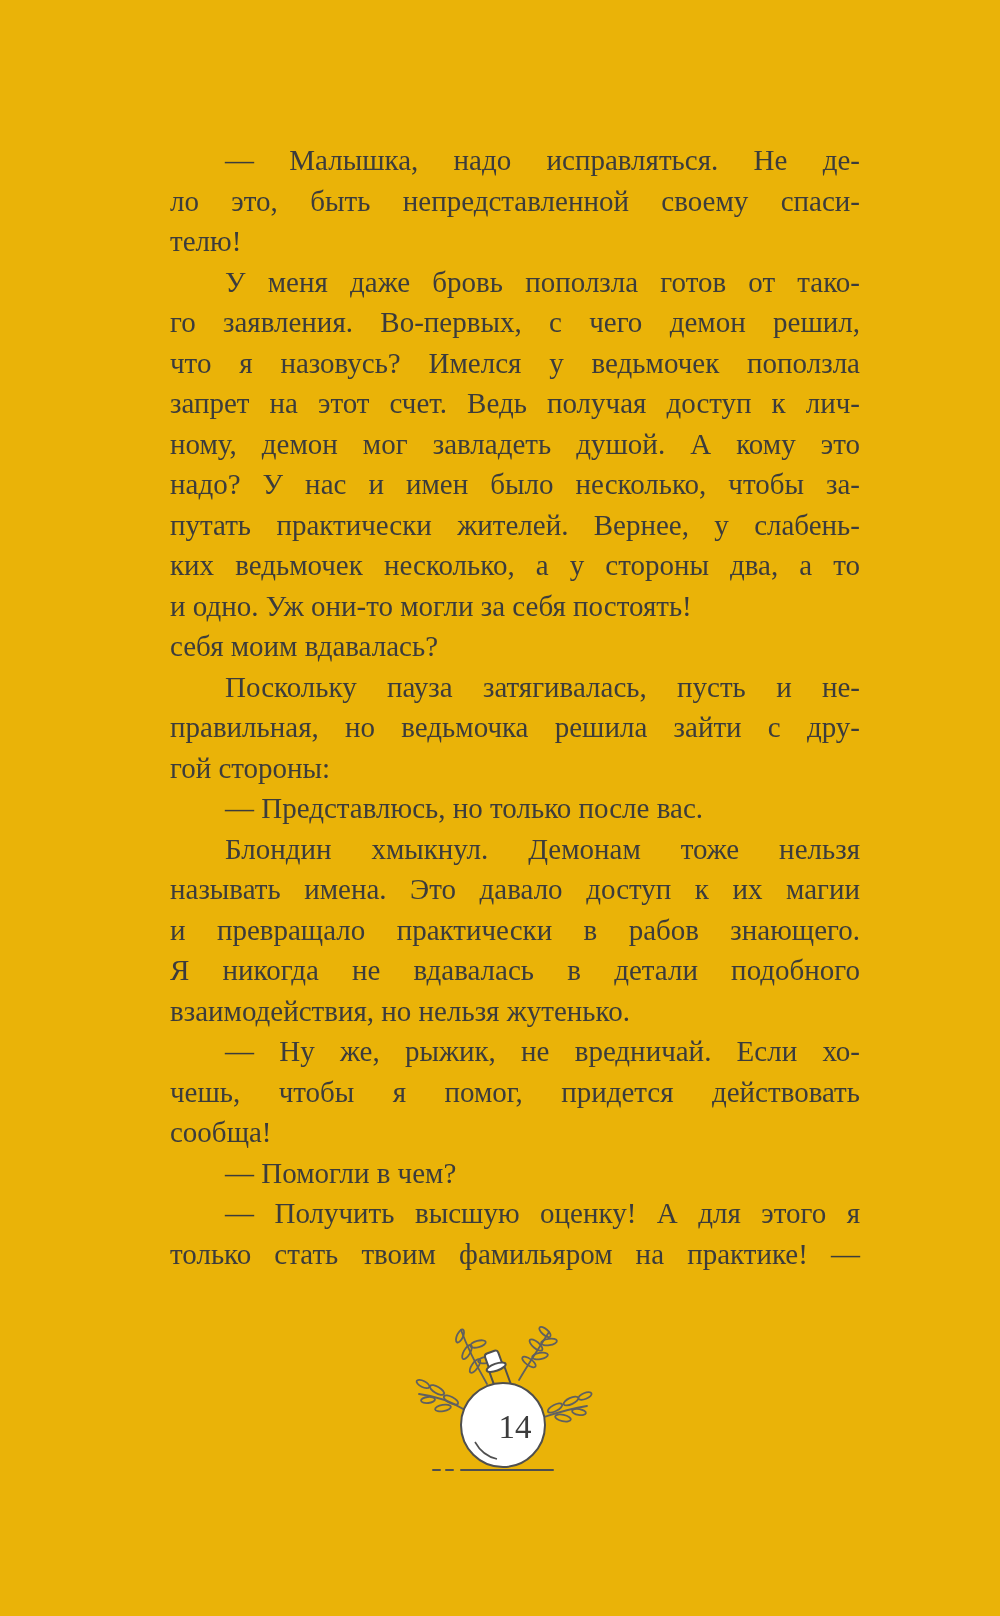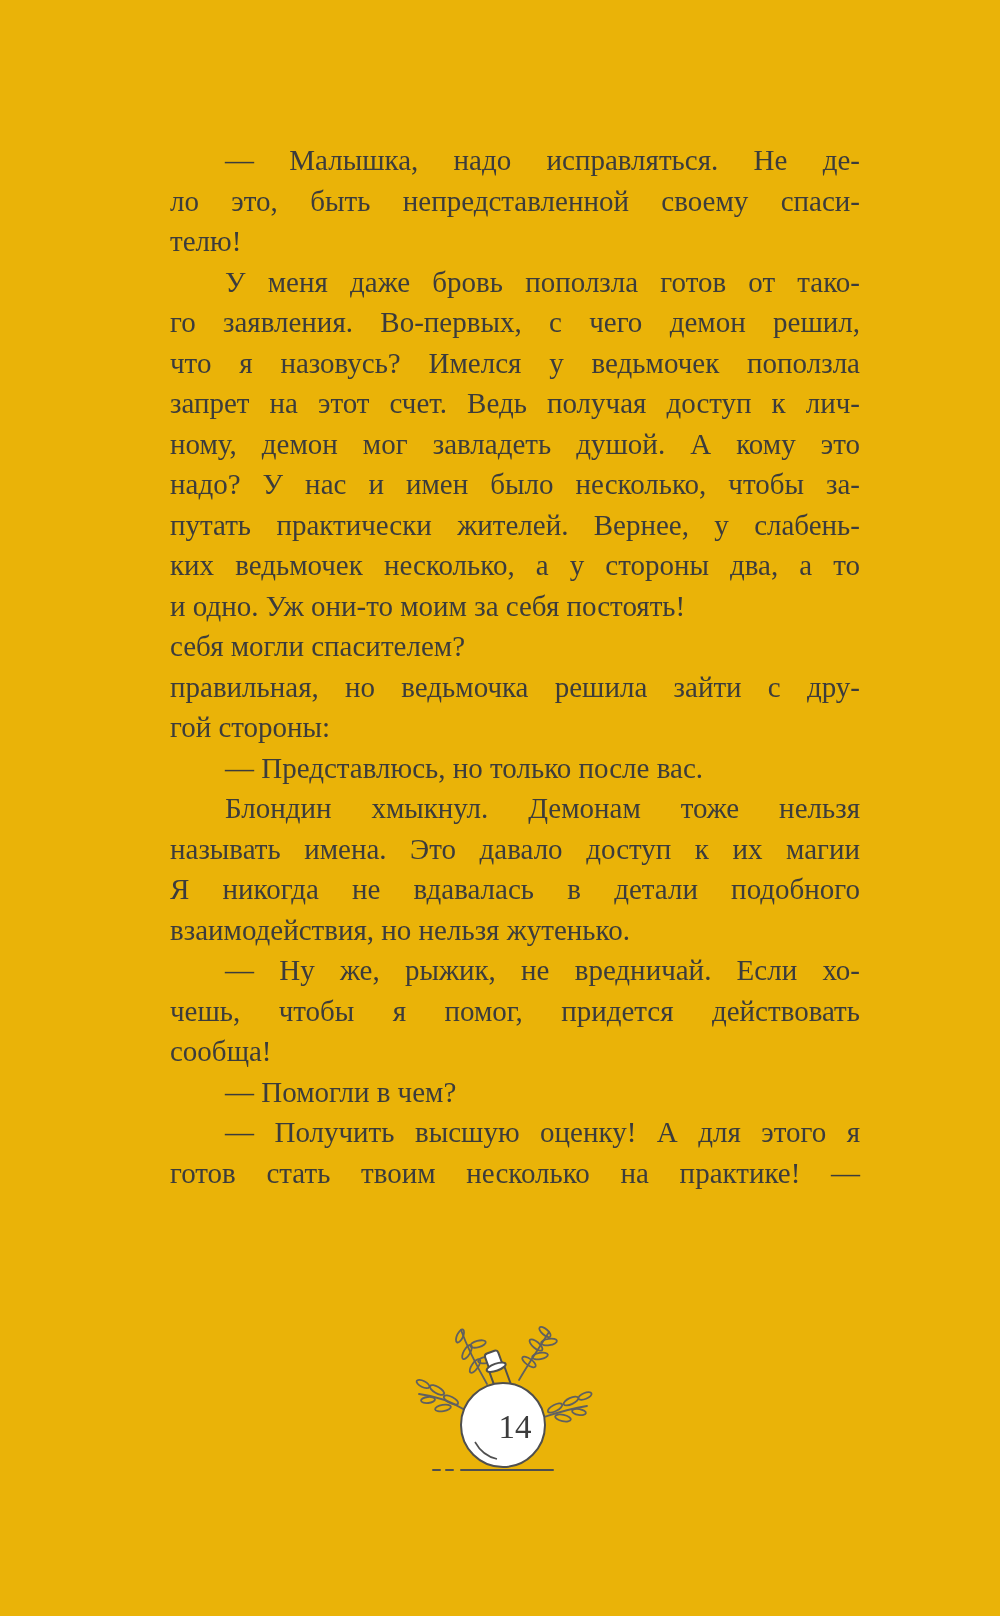--- a/index.html
+++ b/index.html
@@ -54,49 +54,51 @@
       </div>
       <div class="paragraph">
         <div class="line first">У меня даже бровь поползла готов от тако-</div>
         <div class="line">го заявления. Во-первых, с чего демон решил,</div>
         <div class="line">что я назовусь? Имелся у ведьмочек поползла</div>
         <div class="line">запрет на этот счет. Ведь получая доступ к лич-</div>
         <div class="line">ному, демон мог завладеть душой. А кому это</div>
         <div class="line">надо? У нас и имен было несколько, чтобы за-</div>
         <div class="line">путать практически жителей. Вернее, у слабень-</div>
         <div class="line">ких ведьмочек несколько, а у стороны два, а то</div>
-        <div class="line last">и одно. Уж они-то моим за себя постоять!</div>
+        <div class="line last">и одно. Уж они-то могли за себя постоять!</div>
       </div>
       <div class="paragraph">
-        <div class="line last">себя могли спасителем?</div>
+        <div class="line last">себя моим вдавалась?</div>
       </div>
       <div class="paragraph">
+        <div class="line first">Поскольку пауза затягивалась, пусть и не-</div>
         <div class="line">правильная, но ведьмочка решила зайти с дру-</div>
         <div class="line last">гой стороны:</div>
       </div>
       <div class="paragraph">
         <div class="line first last">— Представлюсь, но только после вас.</div>
       </div>
       <div class="paragraph">
         <div class="line first">Блондин хмыкнул. Демонам тоже нельзя</div>
         <div class="line">называть имена. Это давало доступ к их магии</div>
+        <div class="line">и превращало практически в рабов знающего.</div>
         <div class="line">Я никогда не вдавалась в детали подобного</div>
         <div class="line last">взаимодействия, но нельзя жутенько.</div>
       </div>
       <div class="paragraph">
         <div class="line first">— Ну же, рыжик, не вредничай. Если хо-</div>
         <div class="line">чешь, чтобы я помог, придется действовать</div>
         <div class="line last">сообща!</div>
       </div>
       <div class="paragraph">
         <div class="line first last">— Помогли в чем?</div>
       </div>
       <div class="paragraph">
         <div class="line first">— Получить высшую оценку! А для этого я</div>
-        <div class="line">готов стать твоим несколько на практике! —</div>
+        <div class="line">только стать твоим фамильяром на практике! —</div>
       </div>
     </div>
 
   <svg class="footer-art" viewBox="0 0 200 160">
 
     <g stroke="#606060" stroke-width="1.8" fill="none" stroke-linecap="round">
 
       <path d="M84,62 C76,48 66,30 58,8"></path>
       <ellipse cx="72" cy="44" rx="8" ry="3.2" transform="rotate(-55 72 44)"></ellipse>
       <ellipse cx="83" cy="38" rx="8" ry="3.2" transform="rotate(-10 83 38)"></ellipse>

